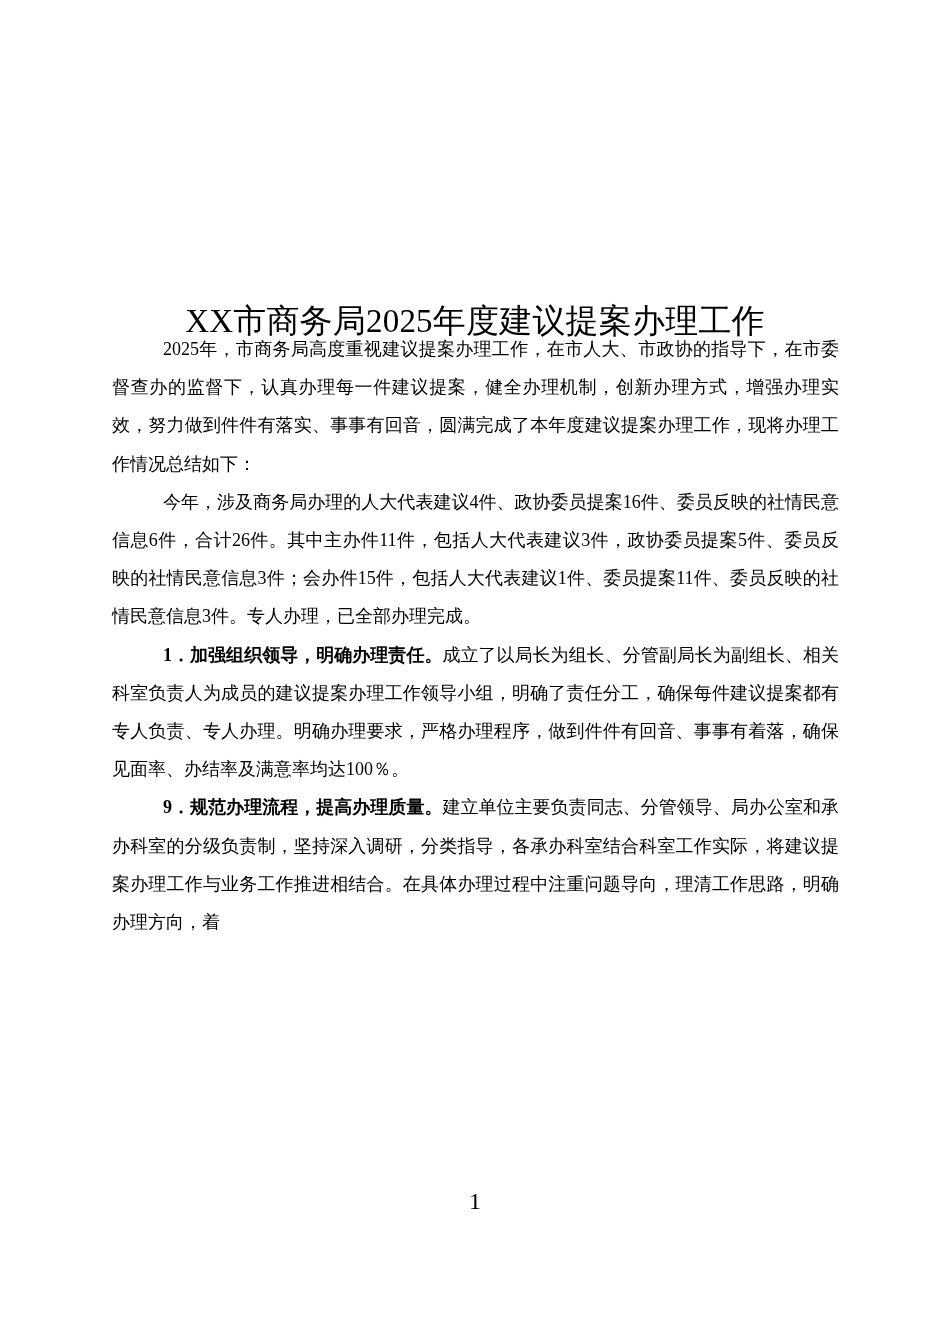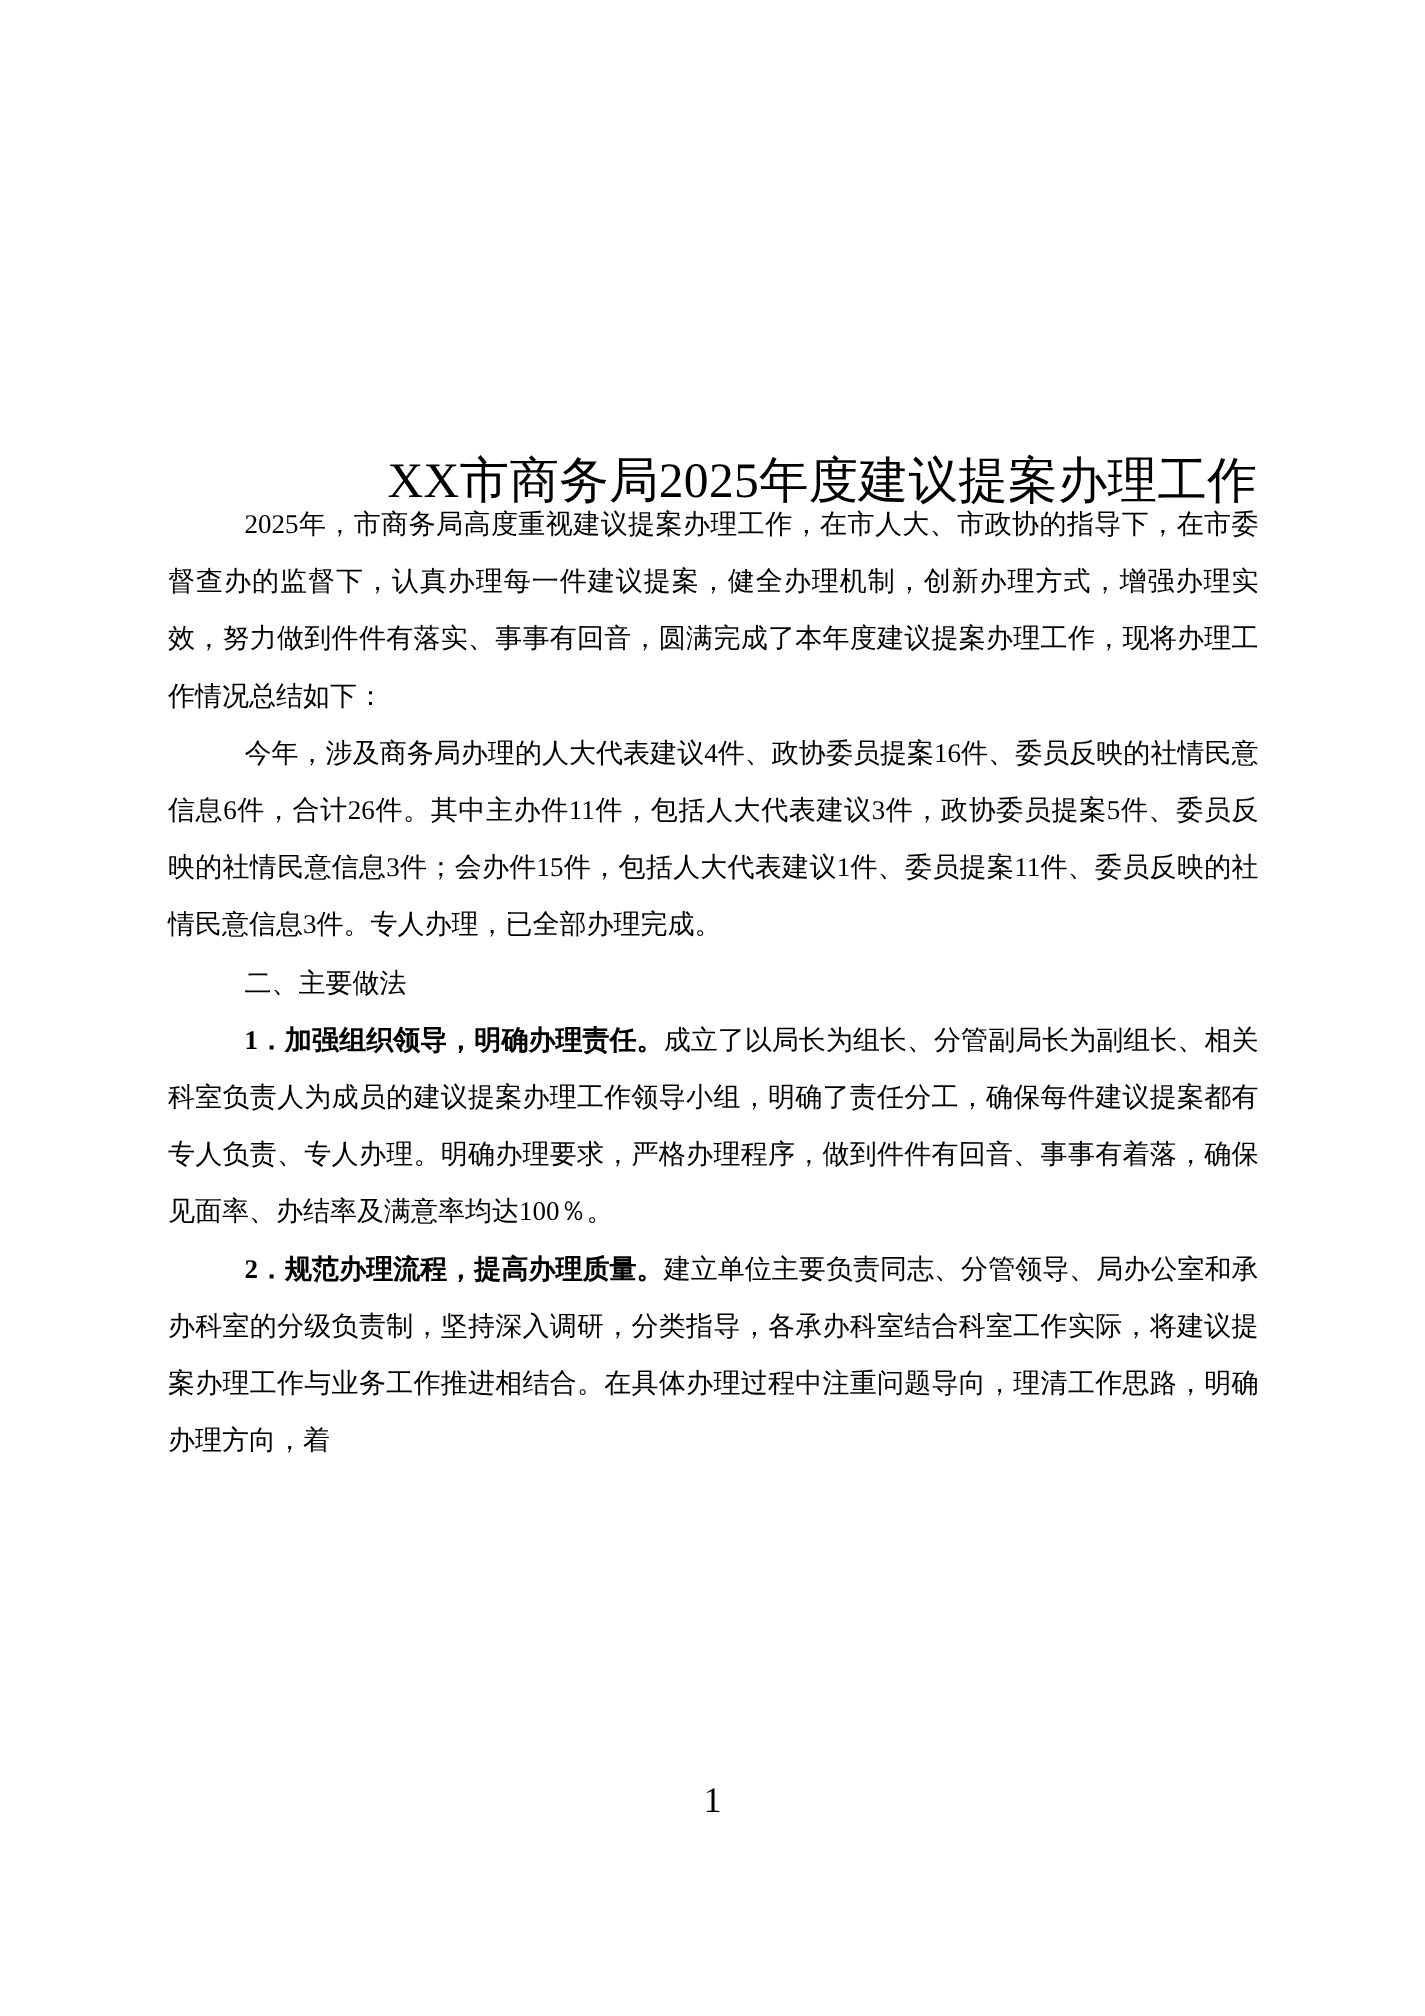--- a/index.html
+++ b/index.html
@@ -25,21 +25,21 @@
     height: 1344px;
     box-sizing: border-box;
     padding: 0;
   }
 
   .doc-title {
     position: absolute;
     top: 166px;
     left: 112px;
     width: 726px;
-    text-align: right;
+    text-align: center;
     font-family: "Liberation Serif", "Liberation Sans", serif;
     font-size: 33px;
     line-height: 62px;
     font-weight: 400;
     letter-spacing: 0.2px;
     white-space: pre-wrap;
   }
 
   .body-block {
     position: absolute;
@@ -91,29 +91,26 @@
 
     <p class="para">
       <span>2025年，市商务局高度重视建议提案办理工作，在市人大、市政协的指导下，在市委督查办的监督下，认真办理每一件建议提案，健全办理机制，创新办理方式，增强办理实效，努力做到件件有落实、事事有回音，圆满完成了本年度建议提案办理工作，现将办理工作情况总结如下：</span>
     </p>
 
 
     <p class="para">
       <span>今年，涉及商务局办理的人大代表建议4件、政协委员提案16件、委员反映的社情民意信息6件，合计26件。其中主办件11件，包括人大代表建议3件，政协委员提案5件、委员反映的社情民意信息3件；会办件15件，包括人大代表建议1件、委员提案11件、委员反映的社情民意信息3件。专人办理，已全部办理完成。</span>
     </p>
 
-    <p class="para">
-      <span>二、主要做法</span>
-    </p>
 
     <p class="para">
       <span class="lead">1．加强组织领导，明确办理责任。</span><span>成立了以局长为组长、分管副局长为副组长、相关科室负责人为成员的建议提案办理工作领导小组，明确了责任分工，确保每件建议提案都有专人负责、专人办理。明确办理要求，严格办理程序，做到件件有回音、事事有着落，确保见面率、办结率及满意率均达100％。</span>
     </p>
 
     <p class="para">
-      <span class="lead">2．规范办理流程，提高办理质量。</span><span>建立单位主要负责同志、分管领导、局办公室和承办科室的分级负责制，坚持深入调研，分类指导，各承办科室结合科室工作实际，将建议提案办理工作与业务工作推进相结合。在具体办理过程中注重问题导向，理清工作思路，明确办理方向，着</span>
+      <span class="lead">9．规范办理流程，提高办理质量。</span><span>建立单位主要负责同志、分管领导、局办公室和承办科室的分级负责制，坚持深入调研，分类指导，各承办科室结合科室工作实际，将建议提案办理工作与业务工作推进相结合。在具体办理过程中注重问题导向，理清工作思路，明确办理方向，着</span>
     </p>
 
   </div>
 
   <div class="pagenum">1</div>
 
 </div>
 
 </body></html>

